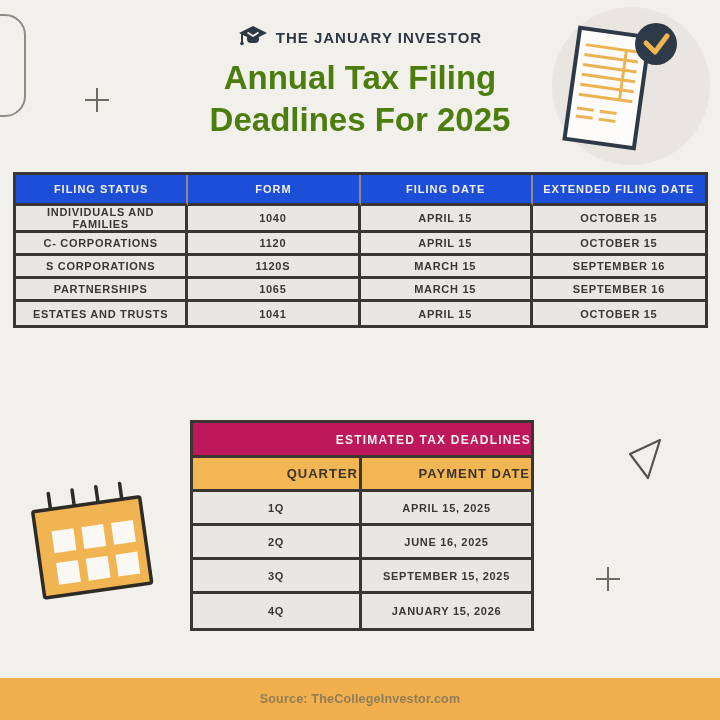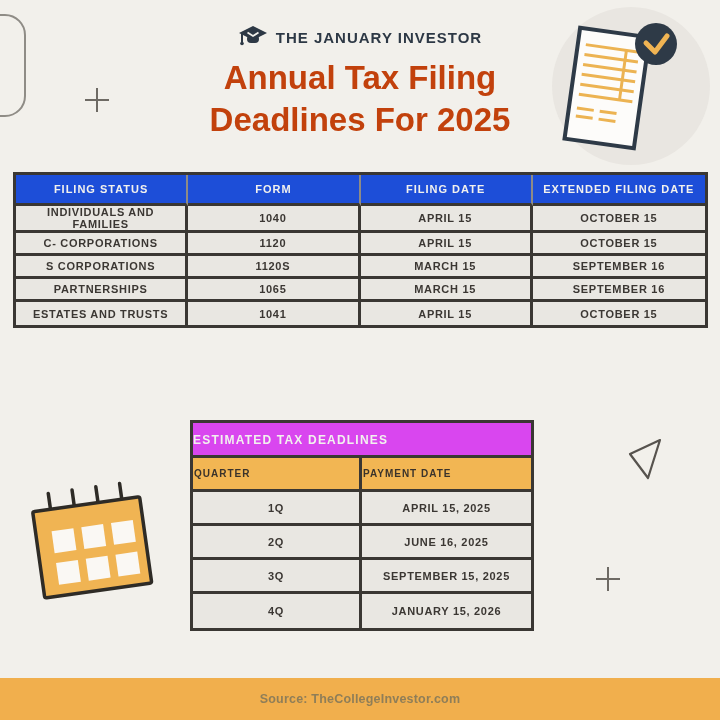--- a/index.html
+++ b/index.html
@@ -14,21 +14,21 @@
   .logo-row{
     position:absolute; top:25px; left:0; width:100%;
     display:flex; justify-content:center; align-items:center; gap:8px;
   }
   .brand-text{
     font-size:15px; font-weight:800; letter-spacing:1px; color:#2D3845;
   }
   .page-title{
     position:absolute; top:57px; left:0; width:100%;
     text-align:center; font-size:33px; font-weight:800;
-    color:#c2410c; line-height:1.26;
+    color:#4d7c0f; line-height:1.26;
   }
 
   
   .deco-rounded-rect{
     position:absolute; left:-36px; top:14px; width:62px; height:103px;
     border:2px solid #8F8C86; border-radius:21px;
   }
   .deco-plus-1{ position:absolute; left:83px; top:86px; }
   .deco-plus-2{ position:absolute; left:594px; top:565px; }
   .deco-triangle{ position:absolute; left:620px; top:432px; }
@@ -56,32 +56,32 @@
   }
   .main-table td:last-child{ border-right:none; }
   .main-table tr:last-child td{ border-bottom:none; }
 
   
   .est-box{
     position:absolute; left:190px; top:420px; width:344px;
     border:3px solid #3A3733;
   }
   .est-title{
-    background:#d946ef; color:#F2F1EE;
+    background:#be185d; color:#F2F1EE;
     font-size:12px; font-weight:700; letter-spacing:1.2px;
-    text-align:left; height:35px; line-height:35px;
+    text-align:right; height:35px; line-height:35px;
     border-bottom:3px solid #3A3733;
   }
   .est-table{
     width:100%; border-collapse:separate; border-spacing:0; table-layout:fixed;
   }
   .est-table th{
     background:#F2B653; color:#3A332B;
-    font-size:10px; font-weight:700; letter-spacing:1px;
-    height:34px; text-align:left;
+    font-size:13px; font-weight:700; letter-spacing:1px;
+    height:34px; text-align:right;
     border-right:3px solid #3A3733; border-bottom:3px solid #3A3733;
   }
   .est-table th:last-child{ border-right:none; }
   .est-table td{
     background:#E9E7E2; color:#3B3733;
     font-size:11px; font-weight:700; letter-spacing:0.7px;
     height:34px; text-align:center;
     border-right:3px solid #3A3733; border-bottom:3px solid #3A3733;margin-left:44px;
   }
   .est-table td:last-child{ border-right:none; }

